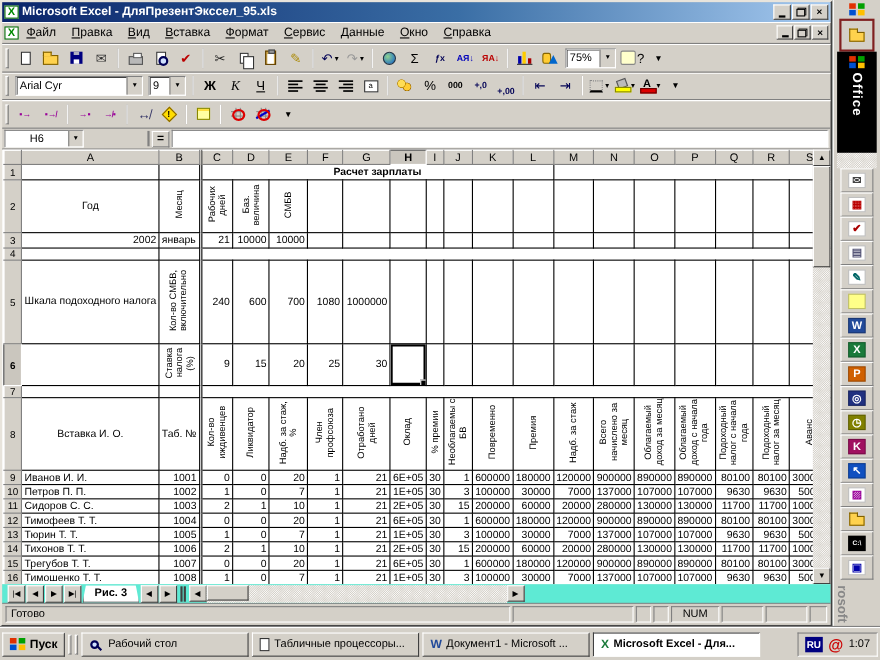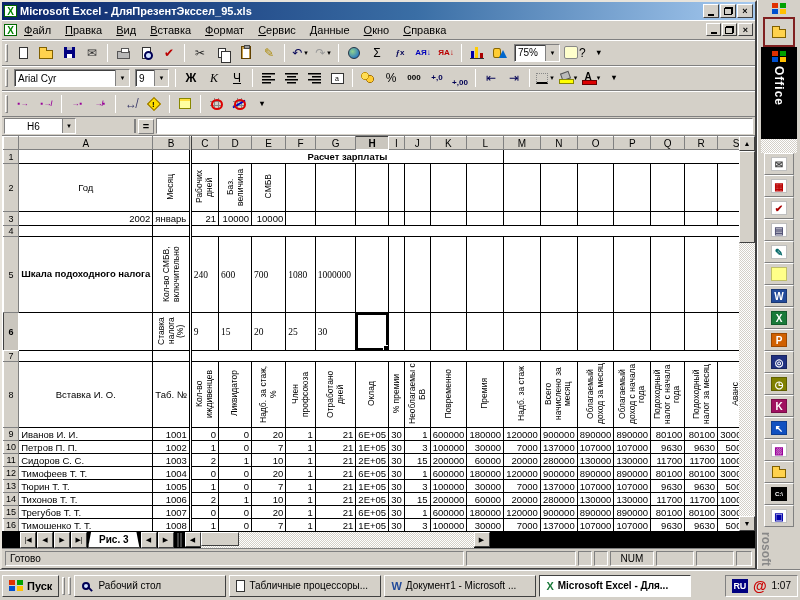--- a/index.html
+++ b/index.html
@@ -130,44 +130,44 @@
   #grid th.corner { width:21px; }
   #grid th.rh { width:21px; height:auto; font-size:9px; }
   #grid th.act { font-weight:bold; border-color:#404040 #fff #fff #404040; background:#cac6be; }
   #grid tr.chead th { height:13px; }
   #grid td.cell { border:1px solid #000; background:#fff; font-size:9.5px; padding:0 2px;
                   white-space:nowrap; overflow:hidden; vertical-align:middle; }
   #grid td.splitc, #grid th.splith { width:3px; padding:0; background:#fff;
                   border-left:1px solid #000; border-right:1px solid #000; border-top:none; border-bottom:none; }
   #grid th.splith { background:#d4d0c8; border-color:#404040; }
   td.l { text-align:left;margin-top:22px; } td.r { text-align:right; } td.c { text-align:center; }
-  td.rb { text-align:left; vertical-align:bottom;font-family:Liberation Serif, serif; }
-  td.lb { text-align:right; vertical-align:bottom; white-space:normal; font-size:9px; line-height:1.15; padding:1px 2px;font-weight:bold; }
+  td.rb { text-align:right; vertical-align:bottom; }
+  td.lb { text-align:right; vertical-align:bottom; white-space:normal; font-size:9px; line-height:1.15; padding:1px 2px; }
   td.title { text-align:center; font-weight:bold; font-size:11px; }
   td.v { text-align:center; vertical-align:middle; padding:1px; }
   .vt { display:inline-block; writing-mode:vertical-rl; transform:rotate(180deg);
         font-size:8.5px; line-height:1.12; white-space:normal; }
   td.active { position:relative; box-shadow:inset 0 0 0 2px #000; }
   td.active::after { content:""; position:absolute; right:-1px; bottom:-1px; width:4px; height:4px;
                      background:#000; border:1px solid #fff; }
 
   .dither { background-color:#d4d0c8;
     background-image:linear-gradient(45deg,#fff 25%,transparent 25%,transparent 75%,#fff 75%),
                      linear-gradient(45deg,#fff 25%,transparent 25%,transparent 75%,#fff 75%);
     background-size:2px 2px; background-position:0 0,1px 1px; }
   .vscroll { position:absolute; top:0; right:0; width:16px; height:100%; display:flex; flex-direction:column; }
   .sbtn { width:16px; height:15px; background:#d4d0c8; border:1px solid; border-color:#fff #404040 #404040 #fff;
           font-size:7px; display:flex; align-items:center; justify-content:center; color:#000; flex:none; }
   .strack { flex:1; position:relative; }
   .sthumb { position:absolute; background:#d4d0c8; border:1px solid; border-color:#fff #404040 #404040 #fff; }
   .vscroll .sthumb { left:0; top:0; width:16px; height:92px; }
 
   
-  .tabbar { height:18px; display:flex; align-items:stretch; gap:1px; padding:1px 1px 0 18px;
-            background:#000000; border-bottom:1px solid #808080; }
+  .tabbar { height:18px; display:flex; align-items:stretch; gap:1px; padding:1px 1px 0 5px;
+            background:#5eead4; border-bottom:1px solid #808080; }
   .tnav { width:16px; background:#d4d0c8; border:1px solid; border-color:#fff #404040 #404040 #fff;
           font-size:7px; display:flex; align-items:center; justify-content:center; }
   .stab { background:#fff; border:1px solid #404040; border-top:none; padding:0 10px; font-size:10px;
           font-weight:bold; display:flex; align-items:center; clip-path:polygon(6% 0,94% 0,100% 100%,0 100%); }
   .tsplit { width:5px; border-left:2px solid #404040; border-right:2px solid #404040; margin:1px 2px; }
   .hscroll { width:305px; display:flex; }
   .hscroll .strack { position:relative; }
   .hscroll .sthumb { top:0; left:0; height:14px; width:38px; }
   .tabfill { flex:1; }
 

